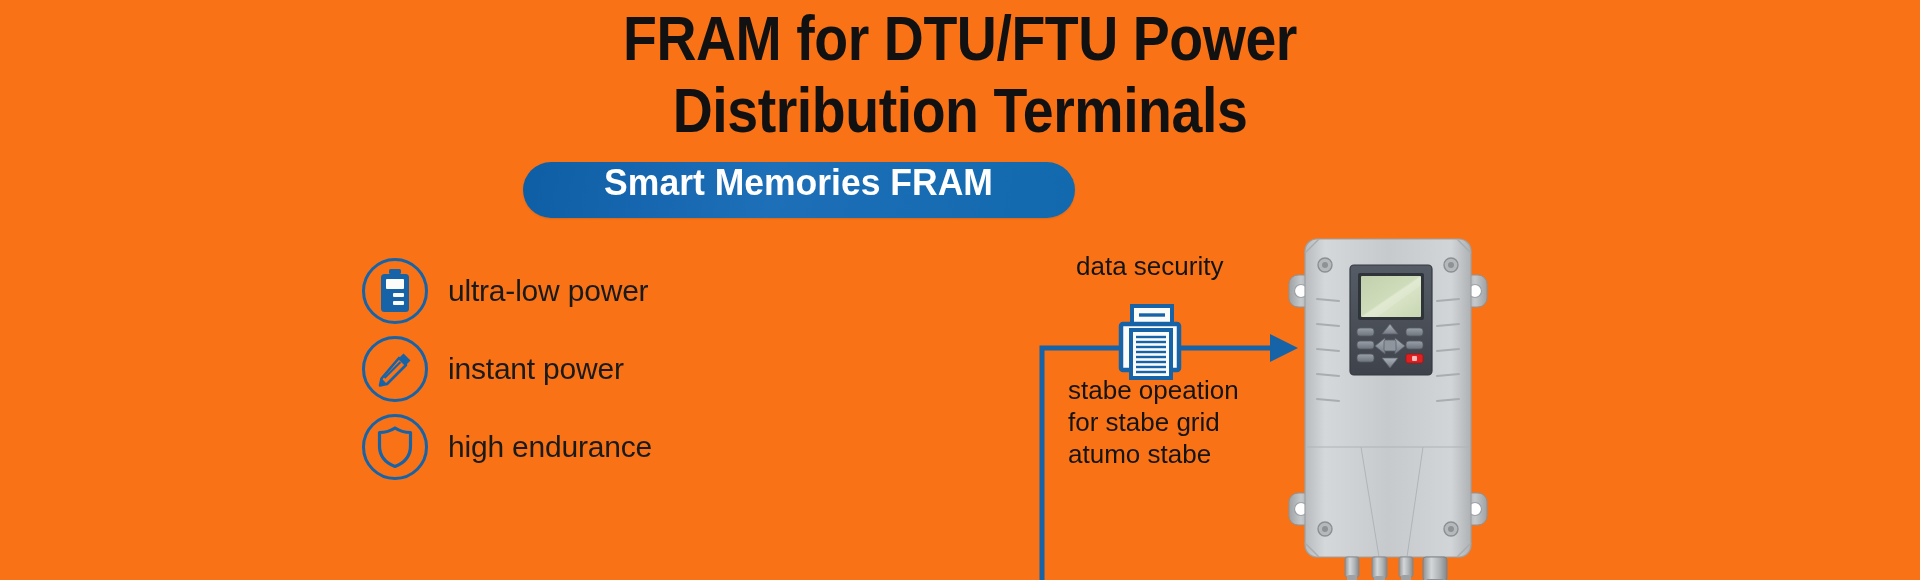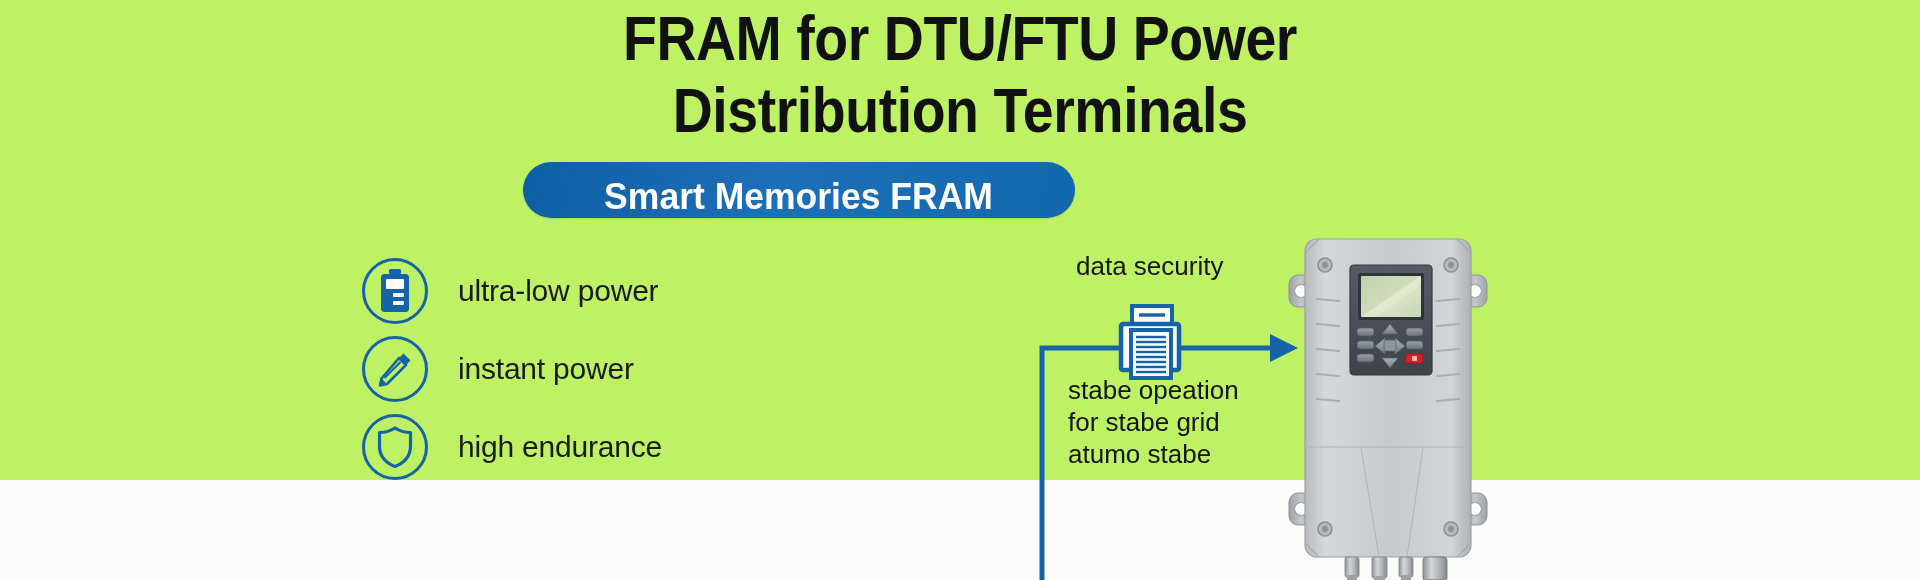--- a/index.html
+++ b/index.html
@@ -4,22 +4,22 @@
 <style>
   * { box-sizing: border-box; margin: 0; padding: 0; }
   html, body {
     width: 1920px; height: 580px;
     background: #fbfbf9;
     font-family: "Liberation Sans", sans-serif;
     overflow: hidden;
   }
   #stage {
     position: relative;
-    width: 1920px; height: 480px;
-    background: #bef264;
+    width: 1920px; height: 580px;
+    background: #f97316;
   }
 
   
   #title-block {
     position: absolute;
     top: 2px; left: 0; width: 1920px;
     text-align: center;
   }
   .title-line {
     font-family: "Liberation Sans", sans-serif;
@@ -33,21 +33,21 @@
     white-space: nowrap;
   }
 
   
   #badge {
     position: absolute;
     left: 523px; top: 162px;
     width: 552px; height: 56px;
     border-radius: 28px;
     background: linear-gradient(100deg,#0e5ea5 0%,#1d6fb8 45%,#1269ad 100%);
-    display: flex; align-items: flex-end; justify-content: center;
+    display: flex; align-items: flex-start; justify-content: center;
     box-shadow: 0 1px 2px rgba(0,0,0,0.10);
   }
   #badge-text {
     color: #ffffff;
     font-weight: bold;
     font-size: 37px;
     letter-spacing: 0px;
     transform: scaleX(0.96);
     white-space: nowrap;
   }
@@ -65,21 +65,21 @@
   }
   .feature-icon {
     width: 66px; height: 66px;
     flex: 0 0 66px;
     border: 3px solid #1763a8;
     border-radius: 50%;
     display: flex; align-items: center; justify-content: center;
     background: transparent;
   }
   .feature-label {
-    margin-left: 30px;
+    margin-left: 20px;
     font-size: 30px;
     color: #1a1a1a;
     white-space: nowrap;
     letter-spacing: -0.2px;
   }
 
   
   #diagram {
     position: absolute;
     left: 1020px; top: 230px;

